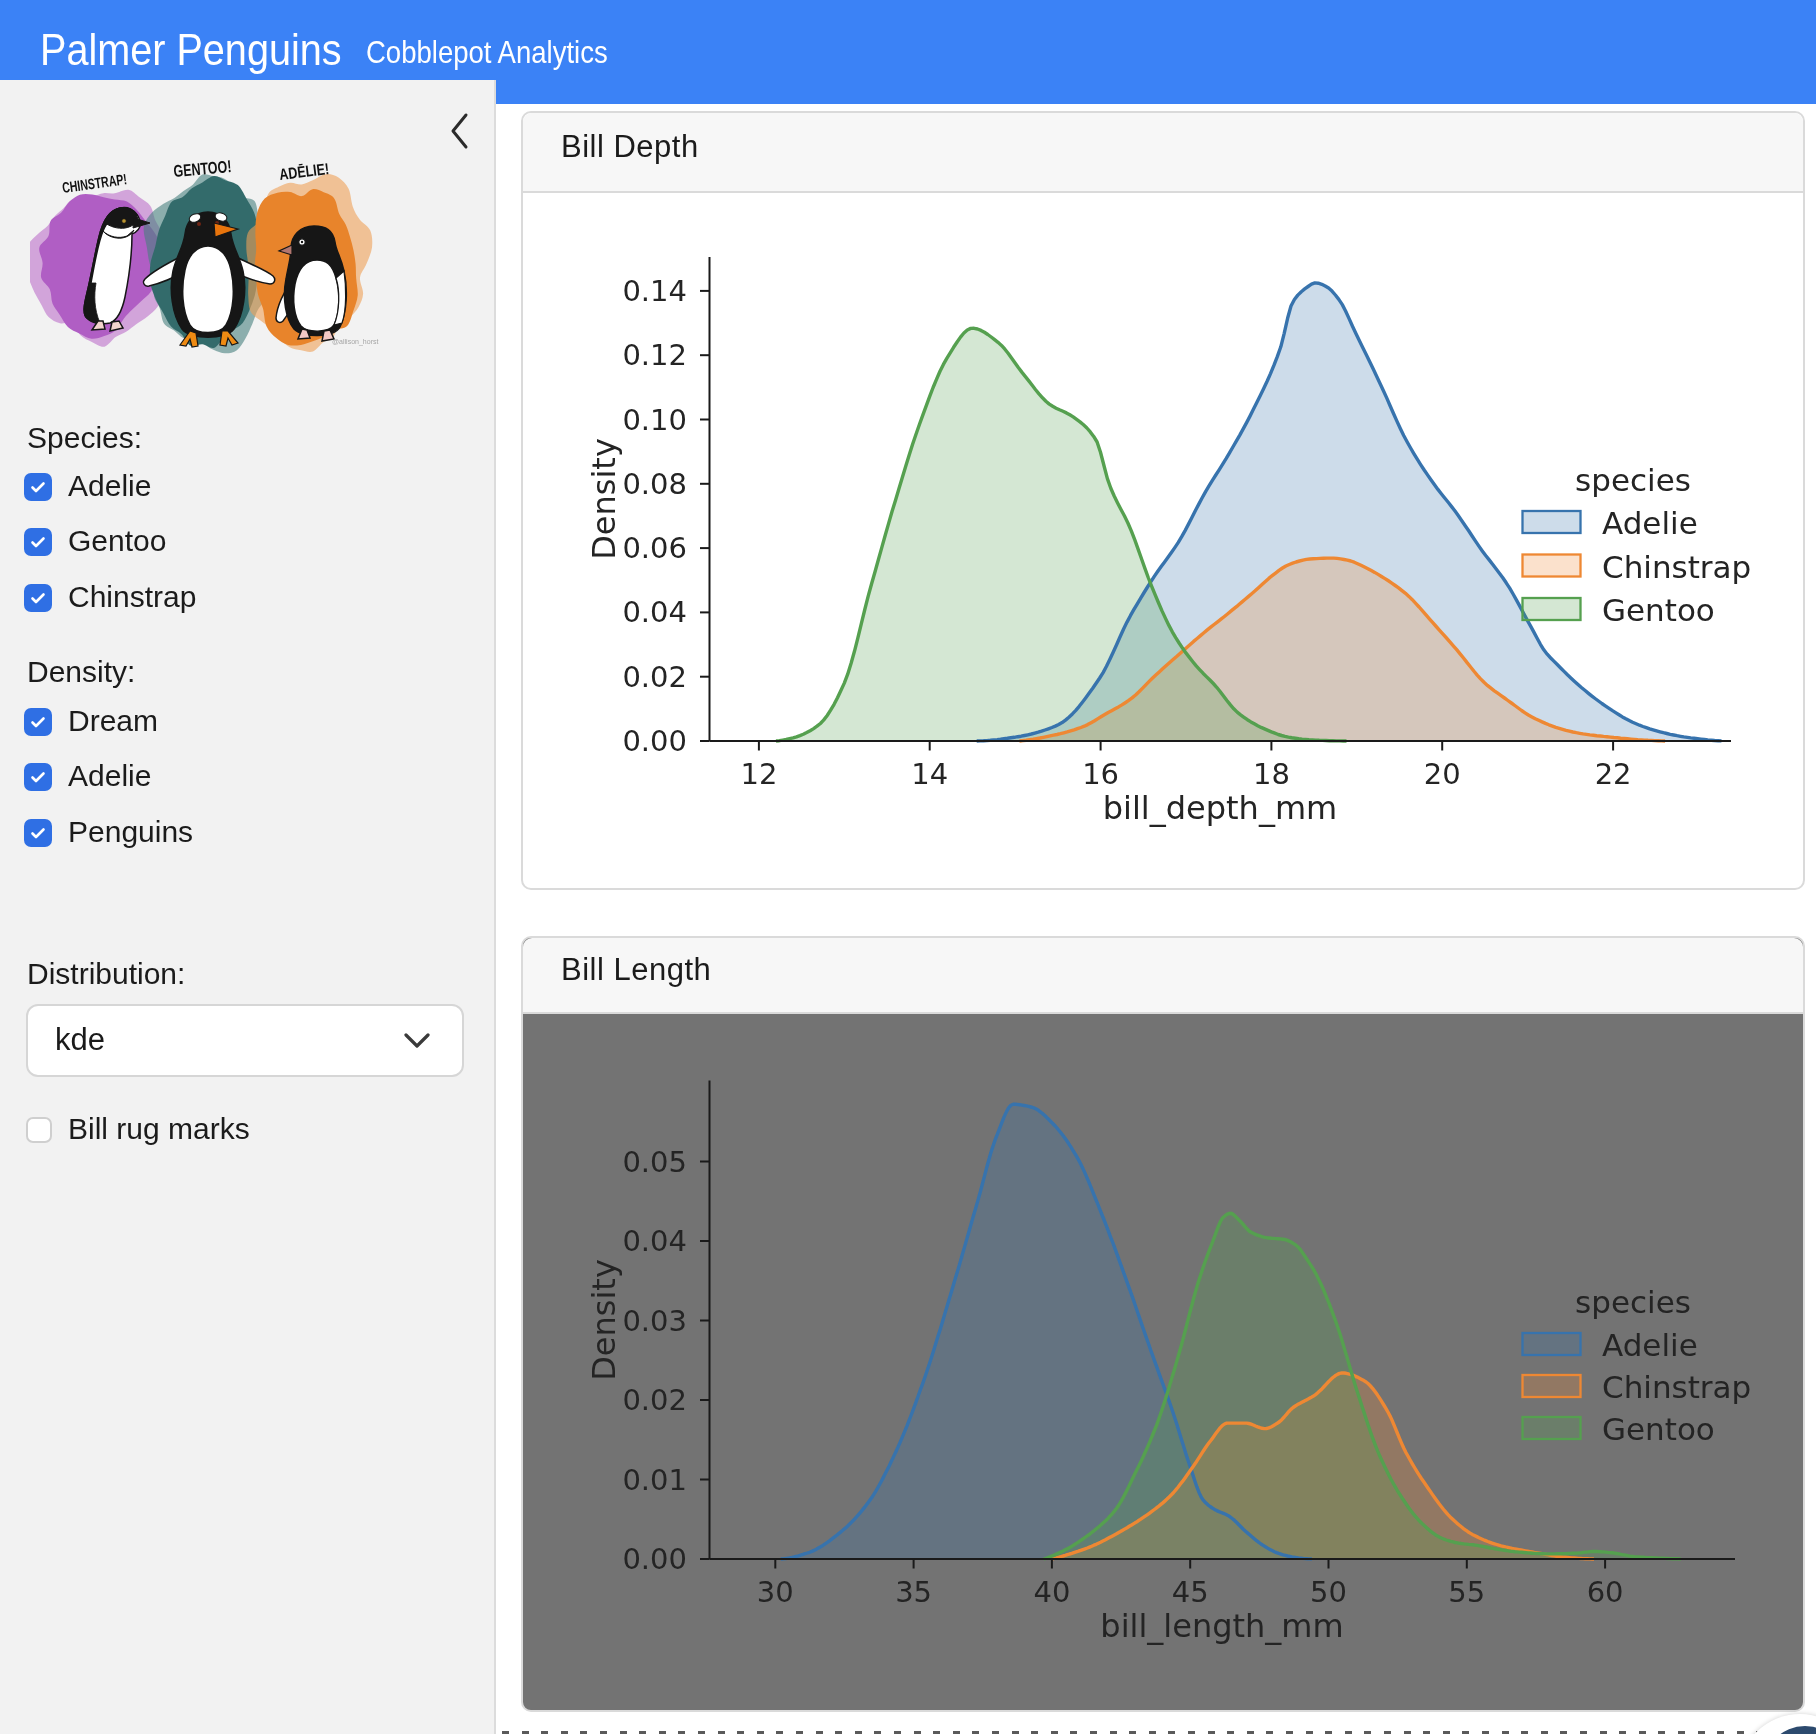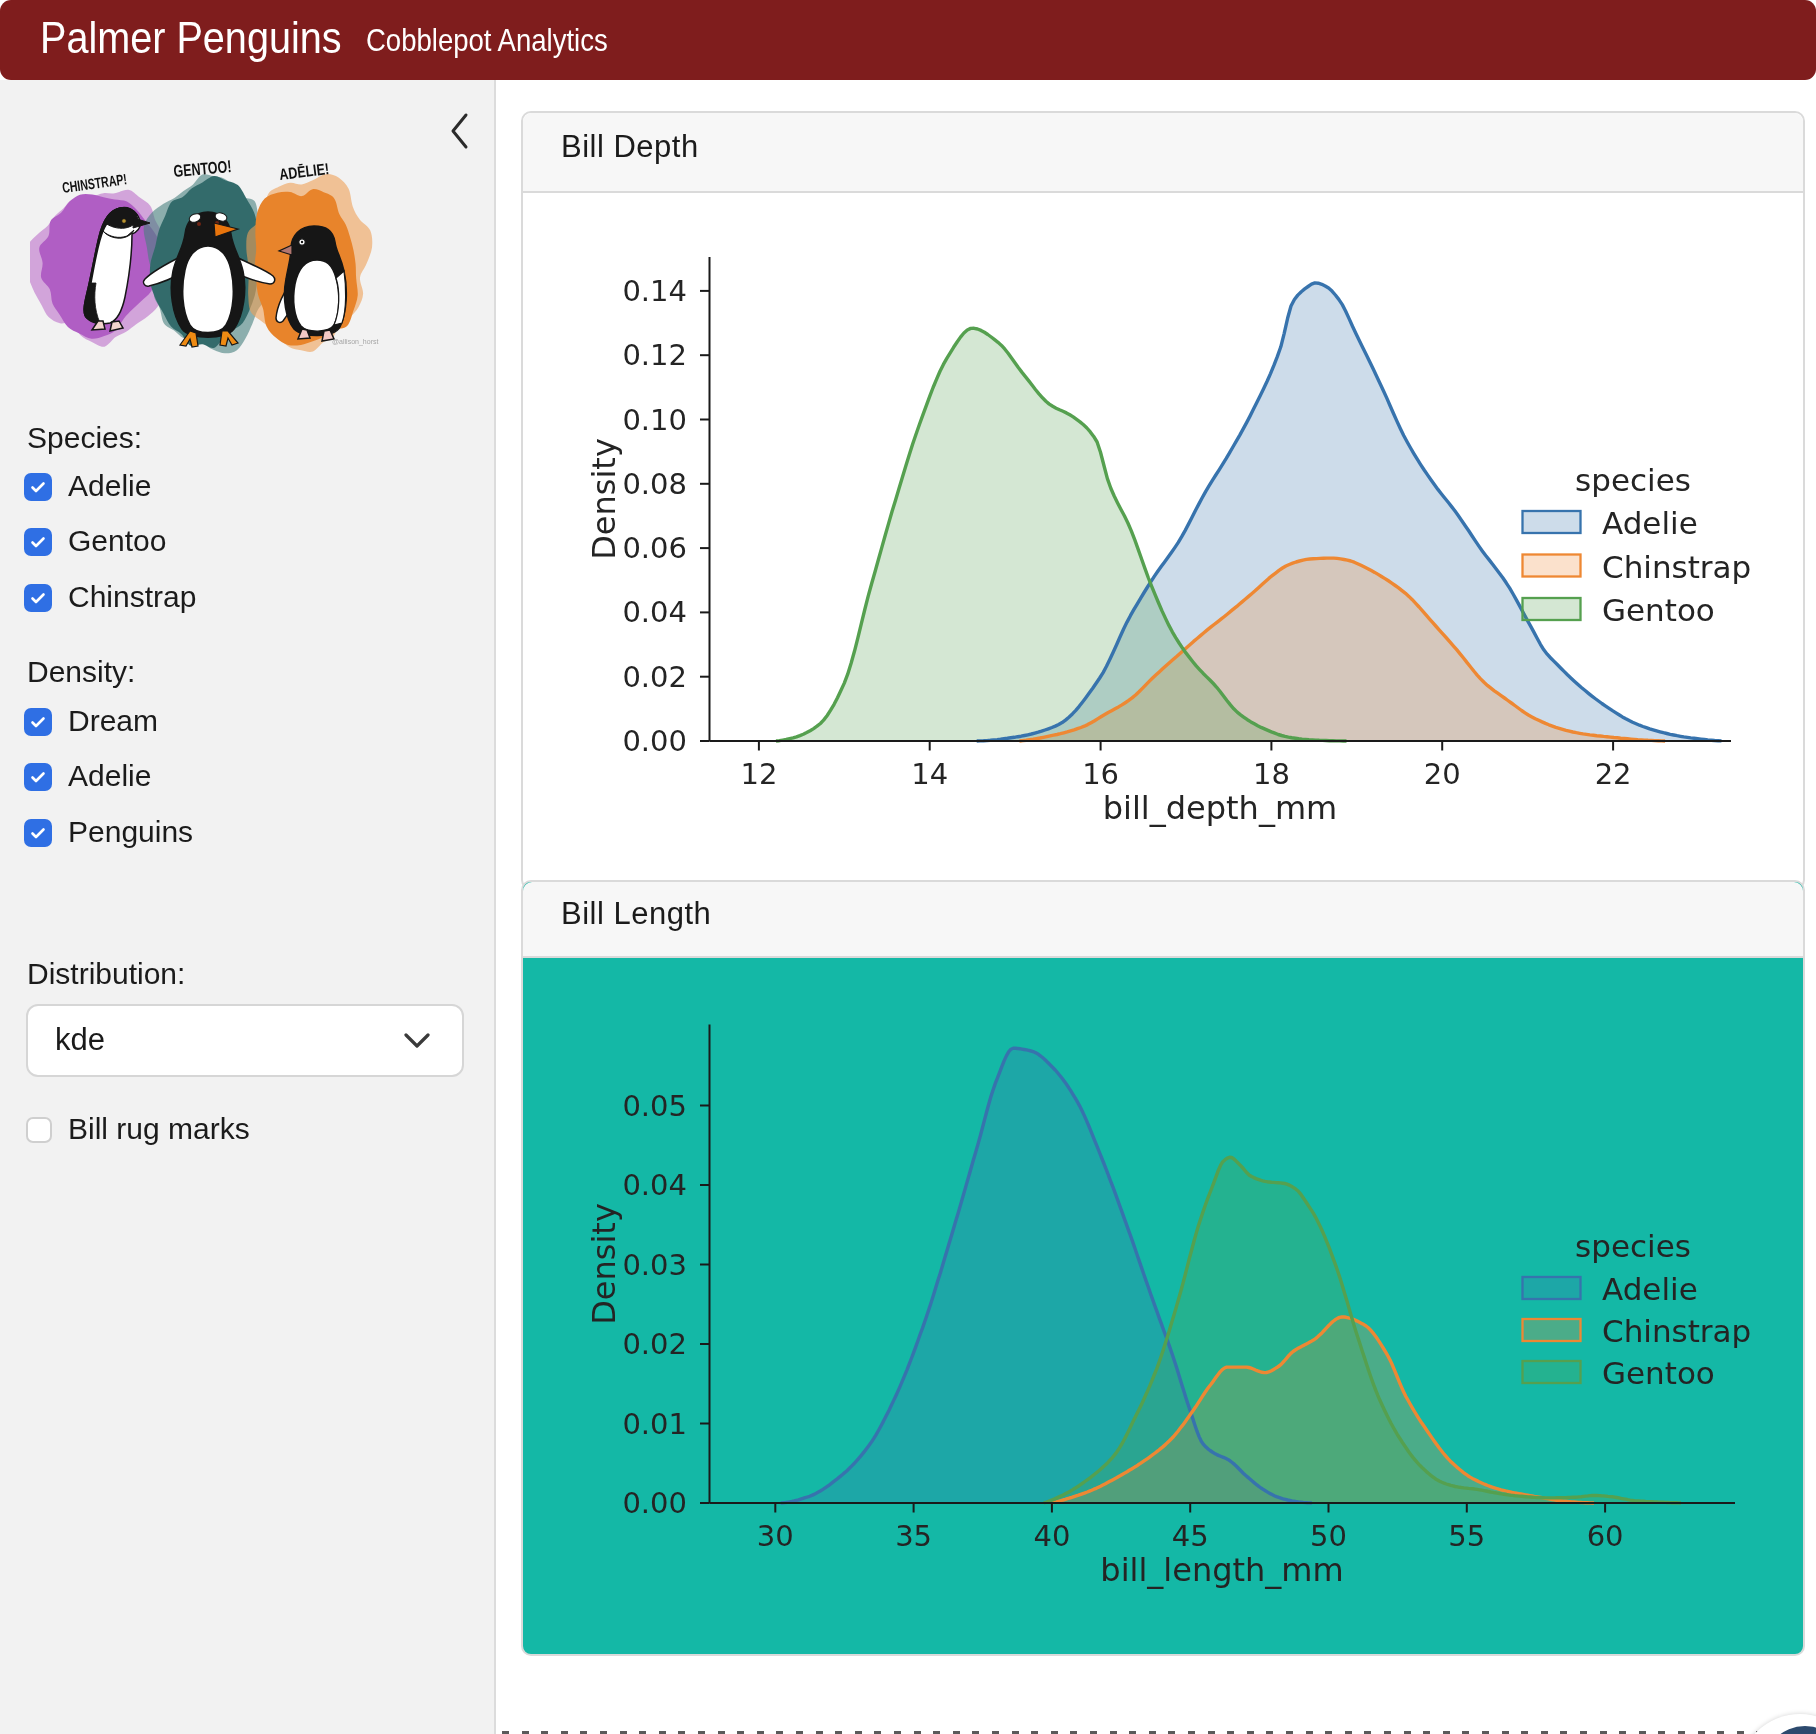--- a/index.html
+++ b/index.html
@@ -1,21 +1,21 @@
 <!DOCTYPE html>
 <html><head><meta charset="utf-8">
 <style>
 *{margin:0;padding:0;box-sizing:border-box;}
 html,body{width:1816px;height:1734px;overflow:hidden;background:#fff;
 font-family:'Liberation Sans',sans-serif;-webkit-font-smoothing:antialiased;}
 .abs{position:absolute;}
 </style></head>
 <body>
 
-<div class="abs" style="left:0;top:0;width:1816px;height:80px;background:#7f1d1d;border-radius:11px;">
+<div class="abs" style="left:0;top:0;width:1816px;height:104px;background:#3b82f6;">
   <span class="abs" style="left:40px;top:50%;transform:translateY(-54%) scaleX(0.88);transform-origin:left center;font-size:45px;font-weight:500;color:#fff;white-space:nowrap;">Palmer Penguins</span>
   <span class="abs" style="left:366px;top:50%;transform:translateY(-50%) scaleX(0.86);transform-origin:left center;font-size:32px;color:#fff;white-space:nowrap;">Cobblepot Analytics</span>
 </div>
 
 <div class="abs" style="left:0;top:80px;width:496px;height:1654px;background:#f2f2f2;border-right:2px solid #dcdcdc;">
   <svg class="abs" style="left:447px;top:30px" width="24" height="42" viewBox="0 0 24 42">
       <path d="M19 5 L6 21 L19 37" stroke="#2b2b2b" stroke-width="3" fill="none" stroke-linecap="round" stroke-linejoin="round"></path>
     </svg>
   <div class="abs" style="left:30px;top:79px;"><svg width="360" height="196" viewBox="0 0 360 196">
 <path d="M135.7 104.0C136.2 109.0 137.4 114.4 137.0 119.4C136.7 124.5 135.2 129.7 133.6 134.4C132.0 139.2 130.1 144.1 127.4 148.0C124.7 151.9 120.7 154.9 117.2 157.7C113.7 160.5 109.9 162.5 106.5 165.0C103.0 167.5 100.0 170.3 96.5 172.5C93.0 174.7 89.3 175.5 85.6 178.1C81.9 180.6 78.4 186.9 74.5 187.7C70.5 188.5 65.8 184.7 61.9 182.9C57.9 181.0 53.9 179.6 50.8 176.5C47.6 173.4 46.4 166.3 42.9 164.2C39.5 162.2 34.0 165.3 30.0 164.3C25.9 163.3 21.6 161.0 18.6 158.0C15.5 154.9 13.9 149.9 11.5 145.9C9.2 141.8 6.7 137.8 4.5 133.4C2.3 129.1 0.7 124.5 -1.5 119.6C-3.7 114.6 -8.3 109.3 -8.7 104.0C-9.0 98.7 -6.5 92.6 -3.9 87.9C-1.2 83.2 3.5 79.3 7.1 75.8C10.7 72.2 14.8 69.9 17.7 66.8C20.7 63.6 22.3 59.9 24.9 57.0C27.6 54.1 30.7 52.0 33.5 49.3C36.3 46.5 38.5 42.4 41.7 40.8C44.9 39.1 49.1 39.8 52.6 39.3C56.1 38.7 59.4 38.2 62.8 37.3C66.3 36.5 69.8 34.7 73.4 34.2C77.0 33.7 80.4 34.9 84.6 34.3C88.7 33.7 94.3 30.1 98.5 30.7C102.6 31.4 105.9 35.5 109.5 38.2C113.2 40.9 117.7 43.0 120.4 46.9C123.0 50.7 123.4 56.9 125.4 61.4C127.4 66.0 130.9 69.6 132.3 74.2C133.7 78.8 133.4 84.3 134.0 89.2C134.5 94.2 135.2 99.0 135.7 104.0Z" fill="#bd70ca" opacity="0.6"></path>
@@ -159,21 +159,21 @@
 <text x="1110" y="287" font-family="'DejaVu Sans','Liberation Sans',sans-serif" font-size="31" fill="#242424" text-anchor="middle" dominant-baseline="central">species</text>
 <rect x="999.5" y="318" width="58" height="22" fill="#3773ad" fill-opacity="0.25" stroke="#3773ad" stroke-width="2.3"></rect>
 <text x="1079" y="330" font-family="'DejaVu Sans','Liberation Sans',sans-serif" font-size="31" fill="#242424" dominant-baseline="central">Adelie</text>
 <rect x="999.5" y="361.5" width="58" height="22" fill="#ee8833" fill-opacity="0.25" stroke="#ee8833" stroke-width="2.3"></rect>
 <text x="1079" y="373.5" font-family="'DejaVu Sans','Liberation Sans',sans-serif" font-size="31" fill="#242424" dominant-baseline="central">Chinstrap</text>
 <rect x="999.5" y="405" width="58" height="22" fill="#55a04f" fill-opacity="0.25" stroke="#55a04f" stroke-width="2.3"></rect>
 <text x="1079" y="417" font-family="'DejaVu Sans','Liberation Sans',sans-serif" font-size="31" fill="#242424" dominant-baseline="central">Gentoo</text>
 </svg></div>
 </div>
 
-<div class="abs" style="left:521px;top:880px;width:1284px;height:776px;background:#14b8a6;border:2px solid #dadada;border-radius:10px;">
+<div class="abs" style="left:521px;top:936px;width:1284px;height:776px;background:#737373;border:2px solid #dadada;border-radius:10px;">
   <div class="abs" style="left:0;top:0;right:0;height:76px;background:#f7f7f7;border-bottom:2px solid #dadada;border-radius:9px 9px 0 0;">
     <span class="abs" style="left:38px;top:50%;transform:translateY(-63%);font-size:31px;letter-spacing:0.5px;color:#1b1b1b;">Bill Length</span>
   </div>
   <div class="abs" style="left:0;top:76px;"><svg width="1283" height="700" viewBox="0 0 1283 700">
 <path d="M257.8 545.0L260.0 544.9L262.3 544.6L264.5 544.3L266.7 543.9L268.9 543.5L271.1 543.0L273.3 542.4L275.5 541.8L277.7 541.1L280.0 540.4L282.2 539.7L284.4 539.0L286.6 538.3L288.8 537.4L291.0 536.4L293.2 535.3L295.4 534.1L297.7 532.8L299.9 531.4L302.1 529.9L304.3 528.4L306.5 526.8L308.7 525.1L310.9 523.4L313.2 521.7L315.4 519.9L317.6 518.1L319.8 516.3L322.0 514.4L324.2 512.4L326.4 510.3L328.6 508.1L330.9 505.8L333.1 503.4L335.3 500.9L337.5 498.3L339.7 495.6L341.9 492.9L344.1 490.0L346.3 487.0L348.6 483.8L350.8 480.4L353.0 476.8L355.2 473.0L357.4 469.0L359.6 464.9L361.8 460.6L364.0 456.2L366.3 451.7L368.5 447.1L370.7 442.4L372.9 437.7L375.1 432.9L377.3 427.9L379.5 422.7L381.7 417.4L384.0 411.9L386.2 406.2L388.4 400.5L390.6 394.6L392.8 388.6L395.0 382.5L397.2 376.3L399.5 370.1L401.7 363.7L403.9 357.3L406.1 350.7L408.3 343.9L410.5 336.9L412.7 329.8L414.9 322.6L417.2 315.4L419.4 308.0L421.6 300.6L423.8 293.2L426.0 285.8L428.2 278.4L430.4 271.0L432.6 263.5L434.9 256.0L437.1 248.4L439.3 240.8L441.5 233.1L443.7 225.4L445.9 217.7L448.1 210.0L450.3 202.3L452.6 194.6L454.8 186.9L457.0 179.0L459.2 170.7L461.4 162.4L463.6 154.0L465.8 146.0L468.0 138.3L470.3 131.2L472.5 124.9L474.7 119.3L476.9 113.6L479.1 107.8L481.3 102.4L483.5 97.6L485.8 93.7L488.0 91.2L490.2 90.3L492.4 90.3L494.6 90.5L496.8 90.7L499.0 91.1L501.2 91.5L503.5 91.9L505.7 92.4L507.9 93.0L510.1 93.6L512.3 94.5L514.5 95.7L516.7 97.3L518.9 99.0L521.2 101.0L523.4 103.1L525.6 105.3L527.8 107.5L530.0 109.7L532.2 112.0L534.4 114.5L536.6 117.2L538.9 120.0L541.1 123.0L543.3 126.1L545.5 129.3L547.7 132.7L549.9 136.3L552.1 139.9L554.3 143.7L556.6 147.8L558.8 152.2L561.0 156.9L563.2 161.9L565.4 167.0L567.6 172.3L569.8 177.8L572.0 183.3L574.3 188.9L576.5 194.5L578.7 200.0L580.9 205.5L583.1 211.2L585.3 216.9L587.5 222.8L589.8 228.7L592.0 234.7L594.2 240.7L596.4 246.8L598.6 252.9L600.8 259.1L603.0 265.2L605.2 271.4L607.5 277.6L609.7 283.9L611.9 290.3L614.1 296.7L616.3 303.1L618.5 309.6L620.7 316.0L622.9 322.4L625.2 328.8L627.4 335.2L629.6 341.4L631.8 347.6L634.0 353.7L636.2 359.8L638.4 365.9L640.6 372.0L642.9 378.1L645.1 384.3L647.3 390.6L649.5 397.0L651.7 403.7L653.9 410.6L656.1 417.7L658.3 425.0L660.6 432.2L662.8 439.4L665.0 446.3L667.2 452.8L669.4 459.4L671.6 466.2L673.8 472.7L676.1 478.6L678.3 483.3L680.5 486.4L682.7 488.8L684.9 490.8L687.1 492.5L689.3 494.0L691.5 495.4L693.8 496.6L696.0 497.6L698.2 498.5L700.4 499.4L702.6 500.3L704.8 501.4L707.0 502.8L709.2 504.5L711.5 506.4L713.7 508.5L715.9 510.8L718.1 513.0L720.3 515.2L722.5 517.2L724.7 519.1L726.9 521.0L729.2 523.0L731.4 524.9L733.6 526.7L735.8 528.4L738.0 530.0L740.2 531.4L742.4 532.8L744.6 534.1L746.9 535.4L749.1 536.6L751.3 537.7L753.5 538.6L755.7 539.4L757.9 540.1L760.1 540.8L762.4 541.4L764.6 542.0L766.8 542.4L769.0 542.9L771.2 543.3L773.4 543.6L775.6 543.9L777.8 544.1L780.1 544.4L782.3 544.6L784.5 544.8L786.7 544.9L788.9 545.0L788.9 545.0L257.8 545.0Z" fill="#3773ad" fill-opacity="0.25"></path>
 <path d="M528.9 545.0L531.1 544.4L533.3 543.9L535.5 543.3L537.8 542.7L540.0 542.0L542.2 541.4L544.4 540.7L546.6 540.0L548.8 539.4L551.0 538.6L553.2 537.9L555.5 537.2L557.7 536.4L559.9 535.6L562.1 534.8L564.3 534.0L566.5 533.1L568.7 532.2L570.9 531.2L573.2 530.3L575.4 529.2L577.6 528.2L579.8 527.1L582.0 526.0L584.2 524.8L586.4 523.6L588.6 522.4L590.9 521.2L593.1 520.0L595.3 518.7L597.5 517.5L599.7 516.2L601.9 514.9L604.1 513.7L606.3 512.3L608.6 511.0L610.8 509.6L613.0 508.3L615.2 506.8L617.4 505.4L619.6 503.9L621.8 502.4L624.1 500.9L626.3 499.3L628.5 497.7L630.7 496.0L632.9 494.4L635.1 492.7L637.3 490.9L639.5 489.1L641.8 487.1L644.0 485.1L646.2 483.0L648.4 480.8L650.6 478.5L652.8 475.9L655.0 473.2L657.2 470.3L659.5 467.4L661.7 464.4L663.9 461.3L666.1 458.2L668.3 455.1L670.5 452.0L672.7 448.8L674.9 445.4L677.2 441.9L679.4 438.4L681.6 435.0L683.8 431.8L686.0 428.8L688.2 426.0L690.4 422.9L692.6 419.8L694.9 416.7L697.1 413.9L699.3 411.6L701.5 410.0L703.7 409.1L705.9 409.1L708.1 409.1L710.3 409.1L712.6 409.1L714.8 409.1L717.0 409.1L719.2 409.1L721.4 409.1L723.6 409.1L725.8 409.5L728.1 410.2L730.3 411.0L732.5 412.0L734.7 412.9L736.9 413.7L739.1 414.3L741.3 414.6L743.5 414.5L745.8 413.9L748.0 413.0L750.2 411.8L752.4 410.4L754.6 409.0L756.8 407.5L759.0 405.4L761.2 403.0L763.5 400.3L765.7 397.7L767.9 395.4L770.1 393.5L772.3 392.0L774.5 390.6L776.7 389.4L778.9 388.2L781.2 387.1L783.4 385.9L785.6 384.8L787.8 383.6L790.0 382.3L792.2 380.8L794.4 379.1L796.6 377.1L798.9 374.9L801.1 372.5L803.3 370.1L805.5 367.8L807.7 365.6L809.9 363.5L812.1 361.8L814.4 360.4L816.6 359.4L818.8 359.0L821.0 359.0L823.2 359.3L825.4 359.8L827.6 360.4L829.8 361.2L832.1 362.1L834.3 363.1L836.5 364.2L838.7 365.4L840.9 366.6L843.1 368.0L845.3 369.8L847.5 372.0L849.8 374.6L852.0 377.5L854.2 380.6L856.4 383.9L858.6 387.4L860.8 391.0L863.0 394.6L865.2 398.5L867.5 402.9L869.7 407.8L871.9 413.1L874.1 418.5L876.3 423.9L878.5 429.1L880.7 434.0L882.9 438.5L885.2 442.5L887.4 446.5L889.6 450.3L891.8 454.0L894.0 457.6L896.2 461.1L898.4 464.5L900.7 467.8L902.9 471.0L905.1 474.2L907.3 477.4L909.5 480.6L911.7 483.7L913.9 486.8L916.1 489.8L918.4 492.7L920.6 495.5L922.8 498.1L925.0 500.6L927.2 502.9L929.4 505.0L931.6 507.1L933.8 509.1L936.1 511.0L938.3 512.8L940.5 514.6L942.7 516.2L944.9 517.7L947.1 519.1L949.3 520.4L951.5 521.5L953.8 522.6L956.0 523.7L958.2 524.7L960.4 525.7L962.6 526.6L964.8 527.5L967.0 528.3L969.2 529.1L971.5 529.8L973.7 530.5L975.9 531.2L978.1 531.8L980.3 532.3L982.5 532.9L984.7 533.4L986.9 533.9L989.2 534.4L991.4 534.8L993.6 535.2L995.8 535.6L998.0 536.0L1000.2 536.4L1002.4 536.8L1004.7 537.2L1006.9 537.6L1009.1 538.0L1011.3 538.4L1013.5 538.7L1015.7 539.1L1017.9 539.5L1020.1 539.9L1022.4 540.3L1024.6 540.7L1026.8 541.1L1029.0 541.5L1031.2 541.9L1033.4 542.2L1035.6 542.5L1037.8 542.8L1040.1 543.1L1042.3 543.3L1044.5 543.5L1046.7 543.7L1048.9 543.9L1051.1 544.0L1053.3 544.2L1055.5 544.4L1057.8 544.5L1060.0 544.6L1062.2 544.7L1064.4 544.8L1066.6 544.9L1068.8 545.0L1071.0 545.0L1071.0 545.0L528.9 545.0Z" fill="#ee8833" fill-opacity="0.25"></path>
 <path d="M520.6 545.0L522.8 544.3L525.0 543.5L527.2 542.7L529.5 541.8L531.7 540.9L533.9 539.9L536.1 538.9L538.3 537.9L540.5 536.8L542.7 535.6L544.9 534.4L547.2 533.2L549.4 531.9L551.6 530.5L553.8 529.1L556.0 527.7L558.2 526.2L560.4 524.6L562.6 523.0L564.9 521.4L567.1 519.8L569.3 518.0L571.5 516.3L573.7 514.5L575.9 512.7L578.1 510.8L580.3 508.8L582.6 506.8L584.8 504.6L587.0 502.2L589.2 499.8L591.4 497.1L593.6 494.2L595.8 491.0L598.0 487.3L600.3 483.3L602.5 479.1L604.7 474.7L606.9 470.2L609.1 465.6L611.3 461.1L613.5 456.6L615.8 452.0L618.0 447.4L620.2 442.7L622.4 437.8L624.6 432.9L626.8 427.8L629.0 422.5L631.2 417.0L633.5 411.3L635.7 405.3L637.9 399.0L640.1 392.4L642.3 385.5L644.5 378.4L646.7 371.2L648.9 363.7L651.2 356.2L653.4 348.6L655.6 341.0L657.8 333.3L660.0 325.1L662.2 316.7L664.4 308.1L666.6 299.5L668.9 291.0L671.1 282.7L673.3 274.9L675.5 267.5L677.7 260.7L679.9 254.1L682.1 247.7L684.3 241.6L686.6 235.7L688.8 230.0L691.0 224.2L693.2 218.1L695.4 212.2L697.6 207.2L699.8 203.7L702.1 201.7L704.3 200.1L706.5 199.3L708.7 199.5L710.9 201.0L713.1 203.1L715.3 205.3L717.5 207.4L719.8 210.0L722.0 212.6L724.2 215.1L726.4 217.2L728.6 218.5L730.8 219.6L733.0 220.6L735.2 221.4L737.5 222.2L739.7 222.8L741.9 223.3L744.1 223.7L746.3 224.0L748.5 224.3L750.7 224.4L752.9 224.6L755.2 224.7L757.4 224.9L759.6 225.2L761.8 225.5L764.0 226.1L766.2 227.1L768.4 228.2L770.6 229.6L772.9 231.2L775.1 233.0L777.3 235.6L779.5 238.7L781.7 242.0L783.9 245.3L786.1 248.6L788.4 252.1L790.6 255.7L792.8 259.6L795.0 263.9L797.2 268.4L799.4 273.3L801.6 278.4L803.8 283.8L806.1 289.4L808.3 295.3L810.5 301.3L812.7 307.4L814.9 313.7L817.1 320.4L819.3 327.5L821.5 335.0L823.8 342.6L826.0 350.2L828.2 357.8L830.4 365.2L832.6 372.4L834.8 379.2L837.0 386.1L839.2 393.1L841.5 399.9L843.7 406.7L845.9 413.3L848.1 419.7L850.3 425.9L852.5 431.7L854.7 437.2L856.9 442.3L859.2 447.2L861.4 452.0L863.6 456.6L865.8 461.0L868.0 465.3L870.2 469.3L872.4 473.2L874.6 477.0L876.9 480.5L879.1 484.0L881.3 487.3L883.5 490.5L885.7 493.7L887.9 496.7L890.1 499.6L892.4 502.3L894.6 504.9L896.8 507.3L899.0 509.5L901.2 511.6L903.4 513.6L905.6 515.5L907.8 517.4L910.1 519.1L912.3 520.7L914.5 522.1L916.7 523.3L918.9 524.3L921.1 525.2L923.3 526.0L925.5 526.7L927.8 527.4L930.0 527.9L932.2 528.5L934.4 528.9L936.6 529.3L938.8 529.6L941.0 529.9L943.2 530.1L945.5 530.4L947.7 530.6L949.9 530.8L952.1 531.1L954.3 531.4L956.5 531.8L958.7 532.2L960.9 532.6L963.2 533.0L965.4 533.5L967.6 534.0L969.8 534.4L972.0 534.8L974.2 535.1L976.4 535.5L978.7 535.9L980.9 536.2L983.1 536.5L985.3 536.9L987.5 537.2L989.7 537.4L991.9 537.7L994.1 537.9L996.4 538.1L998.6 538.3L1000.8 538.5L1003.0 538.7L1005.2 538.9L1007.4 539.0L1009.6 539.2L1011.8 539.4L1014.1 539.5L1016.3 539.6L1018.5 539.7L1020.7 539.8L1022.9 539.9L1025.1 539.9L1027.3 539.9L1029.5 539.9L1031.8 539.9L1034.0 539.8L1036.2 539.8L1038.4 539.7L1040.6 539.6L1042.8 539.6L1045.0 539.5L1047.2 539.4L1049.5 539.3L1051.7 539.2L1053.9 539.1L1056.1 538.9L1058.3 538.7L1060.5 538.4L1062.7 538.1L1065.0 537.9L1067.2 537.6L1069.4 537.5L1071.6 537.4L1073.8 537.5L1076.0 537.6L1078.2 537.8L1080.4 537.9L1082.7 538.1L1084.9 538.4L1087.1 538.6L1089.3 538.8L1091.5 539.1L1093.7 539.5L1095.9 539.9L1098.1 540.4L1100.4 540.8L1102.6 541.2L1104.8 541.7L1107.0 542.1L1109.2 542.4L1111.4 542.7L1113.6 542.9L1115.8 543.0L1118.1 543.2L1120.3 543.3L1122.5 543.5L1124.7 543.6L1126.9 543.7L1129.1 543.8L1131.3 543.9L1133.5 544.0L1135.8 544.1L1138.0 544.2L1140.2 544.3L1142.4 544.4L1144.6 544.5L1146.8 544.6L1149.0 544.7L1151.2 544.8L1153.5 544.8L1155.7 544.9L1157.9 545.0L1157.9 545.0L520.6 545.0Z" fill="#55a04f" fill-opacity="0.25"></path>
 <path d="M257.8 545.0L260.0 544.9L262.3 544.6L264.5 544.3L266.7 543.9L268.9 543.5L271.1 543.0L273.3 542.4L275.5 541.8L277.7 541.1L280.0 540.4L282.2 539.7L284.4 539.0L286.6 538.3L288.8 537.4L291.0 536.4L293.2 535.3L295.4 534.1L297.7 532.8L299.9 531.4L302.1 529.9L304.3 528.4L306.5 526.8L308.7 525.1L310.9 523.4L313.2 521.7L315.4 519.9L317.6 518.1L319.8 516.3L322.0 514.4L324.2 512.4L326.4 510.3L328.6 508.1L330.9 505.8L333.1 503.4L335.3 500.9L337.5 498.3L339.7 495.6L341.9 492.9L344.1 490.0L346.3 487.0L348.6 483.8L350.8 480.4L353.0 476.8L355.2 473.0L357.4 469.0L359.6 464.9L361.8 460.6L364.0 456.2L366.3 451.7L368.5 447.1L370.7 442.4L372.9 437.7L375.1 432.9L377.3 427.9L379.5 422.7L381.7 417.4L384.0 411.9L386.2 406.2L388.4 400.5L390.6 394.6L392.8 388.6L395.0 382.5L397.2 376.3L399.5 370.1L401.7 363.7L403.9 357.3L406.1 350.7L408.3 343.9L410.5 336.9L412.7 329.8L414.9 322.6L417.2 315.4L419.4 308.0L421.6 300.6L423.8 293.2L426.0 285.8L428.2 278.4L430.4 271.0L432.6 263.5L434.9 256.0L437.1 248.4L439.3 240.8L441.5 233.1L443.7 225.4L445.9 217.7L448.1 210.0L450.3 202.3L452.6 194.6L454.8 186.9L457.0 179.0L459.2 170.7L461.4 162.4L463.6 154.0L465.8 146.0L468.0 138.3L470.3 131.2L472.5 124.9L474.7 119.3L476.9 113.6L479.1 107.8L481.3 102.4L483.5 97.6L485.8 93.7L488.0 91.2L490.2 90.3L492.4 90.3L494.6 90.5L496.8 90.7L499.0 91.1L501.2 91.5L503.5 91.9L505.7 92.4L507.9 93.0L510.1 93.6L512.3 94.5L514.5 95.7L516.7 97.3L518.9 99.0L521.2 101.0L523.4 103.1L525.6 105.3L527.8 107.5L530.0 109.7L532.2 112.0L534.4 114.5L536.6 117.2L538.9 120.0L541.1 123.0L543.3 126.1L545.5 129.3L547.7 132.7L549.9 136.3L552.1 139.9L554.3 143.7L556.6 147.8L558.8 152.2L561.0 156.9L563.2 161.9L565.4 167.0L567.6 172.3L569.8 177.8L572.0 183.3L574.3 188.9L576.5 194.5L578.7 200.0L580.9 205.5L583.1 211.2L585.3 216.9L587.5 222.8L589.8 228.7L592.0 234.7L594.2 240.7L596.4 246.8L598.6 252.9L600.8 259.1L603.0 265.2L605.2 271.4L607.5 277.6L609.7 283.9L611.9 290.3L614.1 296.7L616.3 303.1L618.5 309.6L620.7 316.0L622.9 322.4L625.2 328.8L627.4 335.2L629.6 341.4L631.8 347.6L634.0 353.7L636.2 359.8L638.4 365.9L640.6 372.0L642.9 378.1L645.1 384.3L647.3 390.6L649.5 397.0L651.7 403.7L653.9 410.6L656.1 417.7L658.3 425.0L660.6 432.2L662.8 439.4L665.0 446.3L667.2 452.8L669.4 459.4L671.6 466.2L673.8 472.7L676.1 478.6L678.3 483.3L680.5 486.4L682.7 488.8L684.9 490.8L687.1 492.5L689.3 494.0L691.5 495.4L693.8 496.6L696.0 497.6L698.2 498.5L700.4 499.4L702.6 500.3L704.8 501.4L707.0 502.8L709.2 504.5L711.5 506.4L713.7 508.5L715.9 510.8L718.1 513.0L720.3 515.2L722.5 517.2L724.7 519.1L726.9 521.0L729.2 523.0L731.4 524.9L733.6 526.7L735.8 528.4L738.0 530.0L740.2 531.4L742.4 532.8L744.6 534.1L746.9 535.4L749.1 536.6L751.3 537.7L753.5 538.6L755.7 539.4L757.9 540.1L760.1 540.8L762.4 541.4L764.6 542.0L766.8 542.4L769.0 542.9L771.2 543.3L773.4 543.6L775.6 543.9L777.8 544.1L780.1 544.4L782.3 544.6L784.5 544.8L786.7 544.9L788.9 545.0" fill="none" stroke="#3773ad" stroke-width="3.4" stroke-linejoin="round"></path>
 <path d="M528.9 545.0L531.1 544.4L533.3 543.9L535.5 543.3L537.8 542.7L540.0 542.0L542.2 541.4L544.4 540.7L546.6 540.0L548.8 539.4L551.0 538.6L553.2 537.9L555.5 537.2L557.7 536.4L559.9 535.6L562.1 534.8L564.3 534.0L566.5 533.1L568.7 532.2L570.9 531.2L573.2 530.3L575.4 529.2L577.6 528.2L579.8 527.1L582.0 526.0L584.2 524.8L586.4 523.6L588.6 522.4L590.9 521.2L593.1 520.0L595.3 518.7L597.5 517.5L599.7 516.2L601.9 514.9L604.1 513.7L606.3 512.3L608.6 511.0L610.8 509.6L613.0 508.3L615.2 506.8L617.4 505.4L619.6 503.9L621.8 502.4L624.1 500.9L626.3 499.3L628.5 497.7L630.7 496.0L632.9 494.4L635.1 492.7L637.3 490.9L639.5 489.1L641.8 487.1L644.0 485.1L646.2 483.0L648.4 480.8L650.6 478.5L652.8 475.9L655.0 473.2L657.2 470.3L659.5 467.4L661.7 464.4L663.9 461.3L666.1 458.2L668.3 455.1L670.5 452.0L672.7 448.8L674.9 445.4L677.2 441.9L679.4 438.4L681.6 435.0L683.8 431.8L686.0 428.8L688.2 426.0L690.4 422.9L692.6 419.8L694.9 416.7L697.1 413.9L699.3 411.6L701.5 410.0L703.7 409.1L705.9 409.1L708.1 409.1L710.3 409.1L712.6 409.1L714.8 409.1L717.0 409.1L719.2 409.1L721.4 409.1L723.6 409.1L725.8 409.5L728.1 410.2L730.3 411.0L732.5 412.0L734.7 412.9L736.9 413.7L739.1 414.3L741.3 414.6L743.5 414.5L745.8 413.9L748.0 413.0L750.2 411.8L752.4 410.4L754.6 409.0L756.8 407.5L759.0 405.4L761.2 403.0L763.5 400.3L765.7 397.7L767.9 395.4L770.1 393.5L772.3 392.0L774.5 390.6L776.7 389.4L778.9 388.2L781.2 387.1L783.4 385.9L785.6 384.8L787.8 383.6L790.0 382.3L792.2 380.8L794.4 379.1L796.6 377.1L798.9 374.9L801.1 372.5L803.3 370.1L805.5 367.8L807.7 365.6L809.9 363.5L812.1 361.8L814.4 360.4L816.6 359.4L818.8 359.0L821.0 359.0L823.2 359.3L825.4 359.8L827.6 360.4L829.8 361.2L832.1 362.1L834.3 363.1L836.5 364.2L838.7 365.4L840.9 366.6L843.1 368.0L845.3 369.8L847.5 372.0L849.8 374.6L852.0 377.5L854.2 380.6L856.4 383.9L858.6 387.4L860.8 391.0L863.0 394.6L865.2 398.5L867.5 402.9L869.7 407.8L871.9 413.1L874.1 418.5L876.3 423.9L878.5 429.1L880.7 434.0L882.9 438.5L885.2 442.5L887.4 446.5L889.6 450.3L891.8 454.0L894.0 457.6L896.2 461.1L898.4 464.5L900.7 467.8L902.9 471.0L905.1 474.2L907.3 477.4L909.5 480.6L911.7 483.7L913.9 486.8L916.1 489.8L918.4 492.7L920.6 495.5L922.8 498.1L925.0 500.6L927.2 502.9L929.4 505.0L931.6 507.1L933.8 509.1L936.1 511.0L938.3 512.8L940.5 514.6L942.7 516.2L944.9 517.7L947.1 519.1L949.3 520.4L951.5 521.5L953.8 522.6L956.0 523.7L958.2 524.7L960.4 525.7L962.6 526.6L964.8 527.5L967.0 528.3L969.2 529.1L971.5 529.8L973.7 530.5L975.9 531.2L978.1 531.8L980.3 532.3L982.5 532.9L984.7 533.4L986.9 533.9L989.2 534.4L991.4 534.8L993.6 535.2L995.8 535.6L998.0 536.0L1000.2 536.4L1002.4 536.8L1004.7 537.2L1006.9 537.6L1009.1 538.0L1011.3 538.4L1013.5 538.7L1015.7 539.1L1017.9 539.5L1020.1 539.9L1022.4 540.3L1024.6 540.7L1026.8 541.1L1029.0 541.5L1031.2 541.9L1033.4 542.2L1035.6 542.5L1037.8 542.8L1040.1 543.1L1042.3 543.3L1044.5 543.5L1046.7 543.7L1048.9 543.9L1051.1 544.0L1053.3 544.2L1055.5 544.4L1057.8 544.5L1060.0 544.6L1062.2 544.7L1064.4 544.8L1066.6 544.9L1068.8 545.0L1071.0 545.0" fill="none" stroke="#ee8833" stroke-width="3.4" stroke-linejoin="round"></path>
 <path d="M520.6 545.0L522.8 544.3L525.0 543.5L527.2 542.7L529.5 541.8L531.7 540.9L533.9 539.9L536.1 538.9L538.3 537.9L540.5 536.8L542.7 535.6L544.9 534.4L547.2 533.2L549.4 531.9L551.6 530.5L553.8 529.1L556.0 527.7L558.2 526.2L560.4 524.6L562.6 523.0L564.9 521.4L567.1 519.8L569.3 518.0L571.5 516.3L573.7 514.5L575.9 512.7L578.1 510.8L580.3 508.8L582.6 506.8L584.8 504.6L587.0 502.2L589.2 499.8L591.4 497.1L593.6 494.2L595.8 491.0L598.0 487.3L600.3 483.3L602.5 479.1L604.7 474.7L606.9 470.2L609.1 465.6L611.3 461.1L613.5 456.6L615.8 452.0L618.0 447.4L620.2 442.7L622.4 437.8L624.6 432.9L626.8 427.8L629.0 422.5L631.2 417.0L633.5 411.3L635.7 405.3L637.9 399.0L640.1 392.4L642.3 385.5L644.5 378.4L646.7 371.2L648.9 363.7L651.2 356.2L653.4 348.6L655.6 341.0L657.8 333.3L660.0 325.1L662.2 316.7L664.4 308.1L666.6 299.5L668.9 291.0L671.1 282.7L673.3 274.9L675.5 267.5L677.7 260.7L679.9 254.1L682.1 247.7L684.3 241.6L686.6 235.7L688.8 230.0L691.0 224.2L693.2 218.1L695.4 212.2L697.6 207.2L699.8 203.7L702.1 201.7L704.3 200.1L706.5 199.3L708.7 199.5L710.9 201.0L713.1 203.1L715.3 205.3L717.5 207.4L719.8 210.0L722.0 212.6L724.2 215.1L726.4 217.2L728.6 218.5L730.8 219.6L733.0 220.6L735.2 221.4L737.5 222.2L739.7 222.8L741.9 223.3L744.1 223.7L746.3 224.0L748.5 224.3L750.7 224.4L752.9 224.6L755.2 224.7L757.4 224.9L759.6 225.2L761.8 225.5L764.0 226.1L766.2 227.1L768.4 228.2L770.6 229.6L772.9 231.2L775.1 233.0L777.3 235.6L779.5 238.7L781.7 242.0L783.9 245.3L786.1 248.6L788.4 252.1L790.6 255.7L792.8 259.6L795.0 263.9L797.2 268.4L799.4 273.3L801.6 278.4L803.8 283.8L806.1 289.4L808.3 295.3L810.5 301.3L812.7 307.4L814.9 313.7L817.1 320.4L819.3 327.5L821.5 335.0L823.8 342.6L826.0 350.2L828.2 357.8L830.4 365.2L832.6 372.4L834.8 379.2L837.0 386.1L839.2 393.1L841.5 399.9L843.7 406.7L845.9 413.3L848.1 419.7L850.3 425.9L852.5 431.7L854.7 437.2L856.9 442.3L859.2 447.2L861.4 452.0L863.6 456.6L865.8 461.0L868.0 465.3L870.2 469.3L872.4 473.2L874.6 477.0L876.9 480.5L879.1 484.0L881.3 487.3L883.5 490.5L885.7 493.7L887.9 496.7L890.1 499.6L892.4 502.3L894.6 504.9L896.8 507.3L899.0 509.5L901.2 511.6L903.4 513.6L905.6 515.5L907.8 517.4L910.1 519.1L912.3 520.7L914.5 522.1L916.7 523.3L918.9 524.3L921.1 525.2L923.3 526.0L925.5 526.7L927.8 527.4L930.0 527.9L932.2 528.5L934.4 528.9L936.6 529.3L938.8 529.6L941.0 529.9L943.2 530.1L945.5 530.4L947.7 530.6L949.9 530.8L952.1 531.1L954.3 531.4L956.5 531.8L958.7 532.2L960.9 532.6L963.2 533.0L965.4 533.5L967.6 534.0L969.8 534.4L972.0 534.8L974.2 535.1L976.4 535.5L978.7 535.9L980.9 536.2L983.1 536.5L985.3 536.9L987.5 537.2L989.7 537.4L991.9 537.7L994.1 537.9L996.4 538.1L998.6 538.3L1000.8 538.5L1003.0 538.7L1005.2 538.9L1007.4 539.0L1009.6 539.2L1011.8 539.4L1014.1 539.5L1016.3 539.6L1018.5 539.7L1020.7 539.8L1022.9 539.9L1025.1 539.9L1027.3 539.9L1029.5 539.9L1031.8 539.9L1034.0 539.8L1036.2 539.8L1038.4 539.7L1040.6 539.6L1042.8 539.6L1045.0 539.5L1047.2 539.4L1049.5 539.3L1051.7 539.2L1053.9 539.1L1056.1 538.9L1058.3 538.7L1060.5 538.4L1062.7 538.1L1065.0 537.9L1067.2 537.6L1069.4 537.5L1071.6 537.4L1073.8 537.5L1076.0 537.6L1078.2 537.8L1080.4 537.9L1082.7 538.1L1084.9 538.4L1087.1 538.6L1089.3 538.8L1091.5 539.1L1093.7 539.5L1095.9 539.9L1098.1 540.4L1100.4 540.8L1102.6 541.2L1104.8 541.7L1107.0 542.1L1109.2 542.4L1111.4 542.7L1113.6 542.9L1115.8 543.0L1118.1 543.2L1120.3 543.3L1122.5 543.5L1124.7 543.6L1126.9 543.7L1129.1 543.8L1131.3 543.9L1133.5 544.0L1135.8 544.1L1138.0 544.2L1140.2 544.3L1142.4 544.4L1144.6 544.5L1146.8 544.6L1149.0 544.7L1151.2 544.8L1153.5 544.8L1155.7 544.9L1157.9 545.0" fill="none" stroke="#55a04f" stroke-width="3.4" stroke-linejoin="round"></path>

